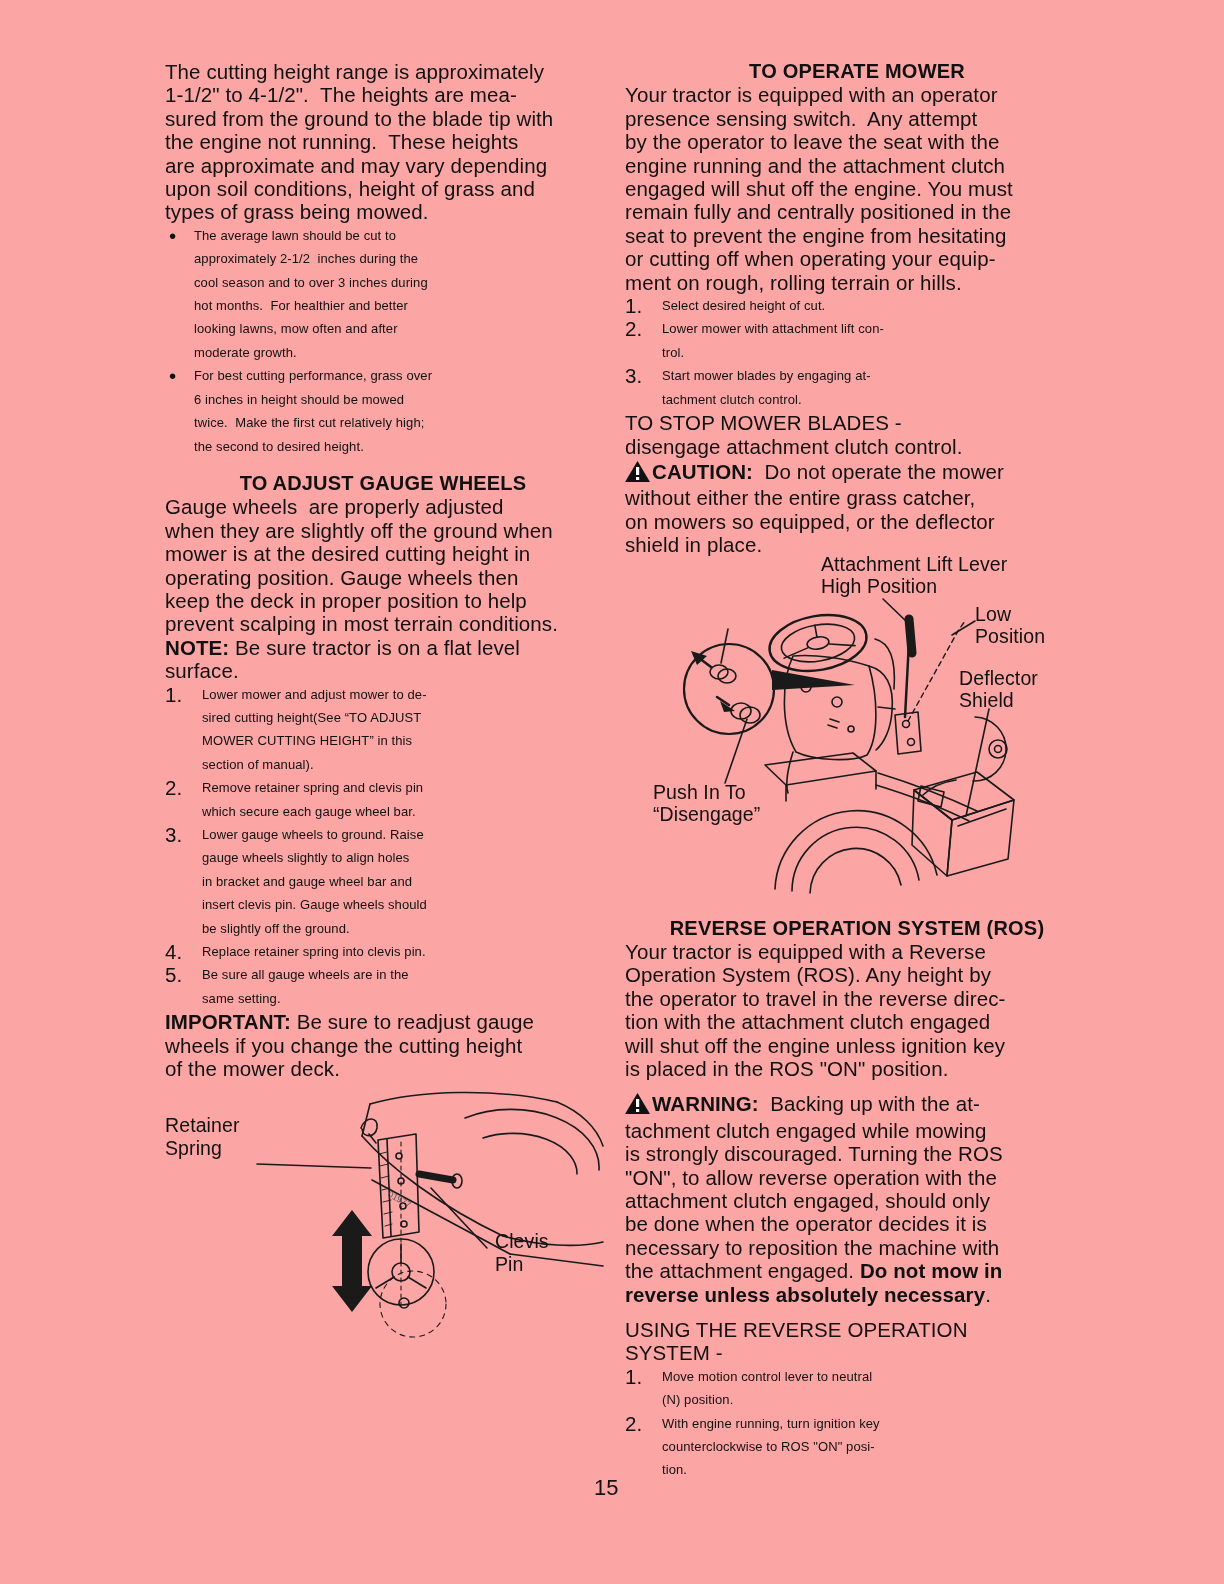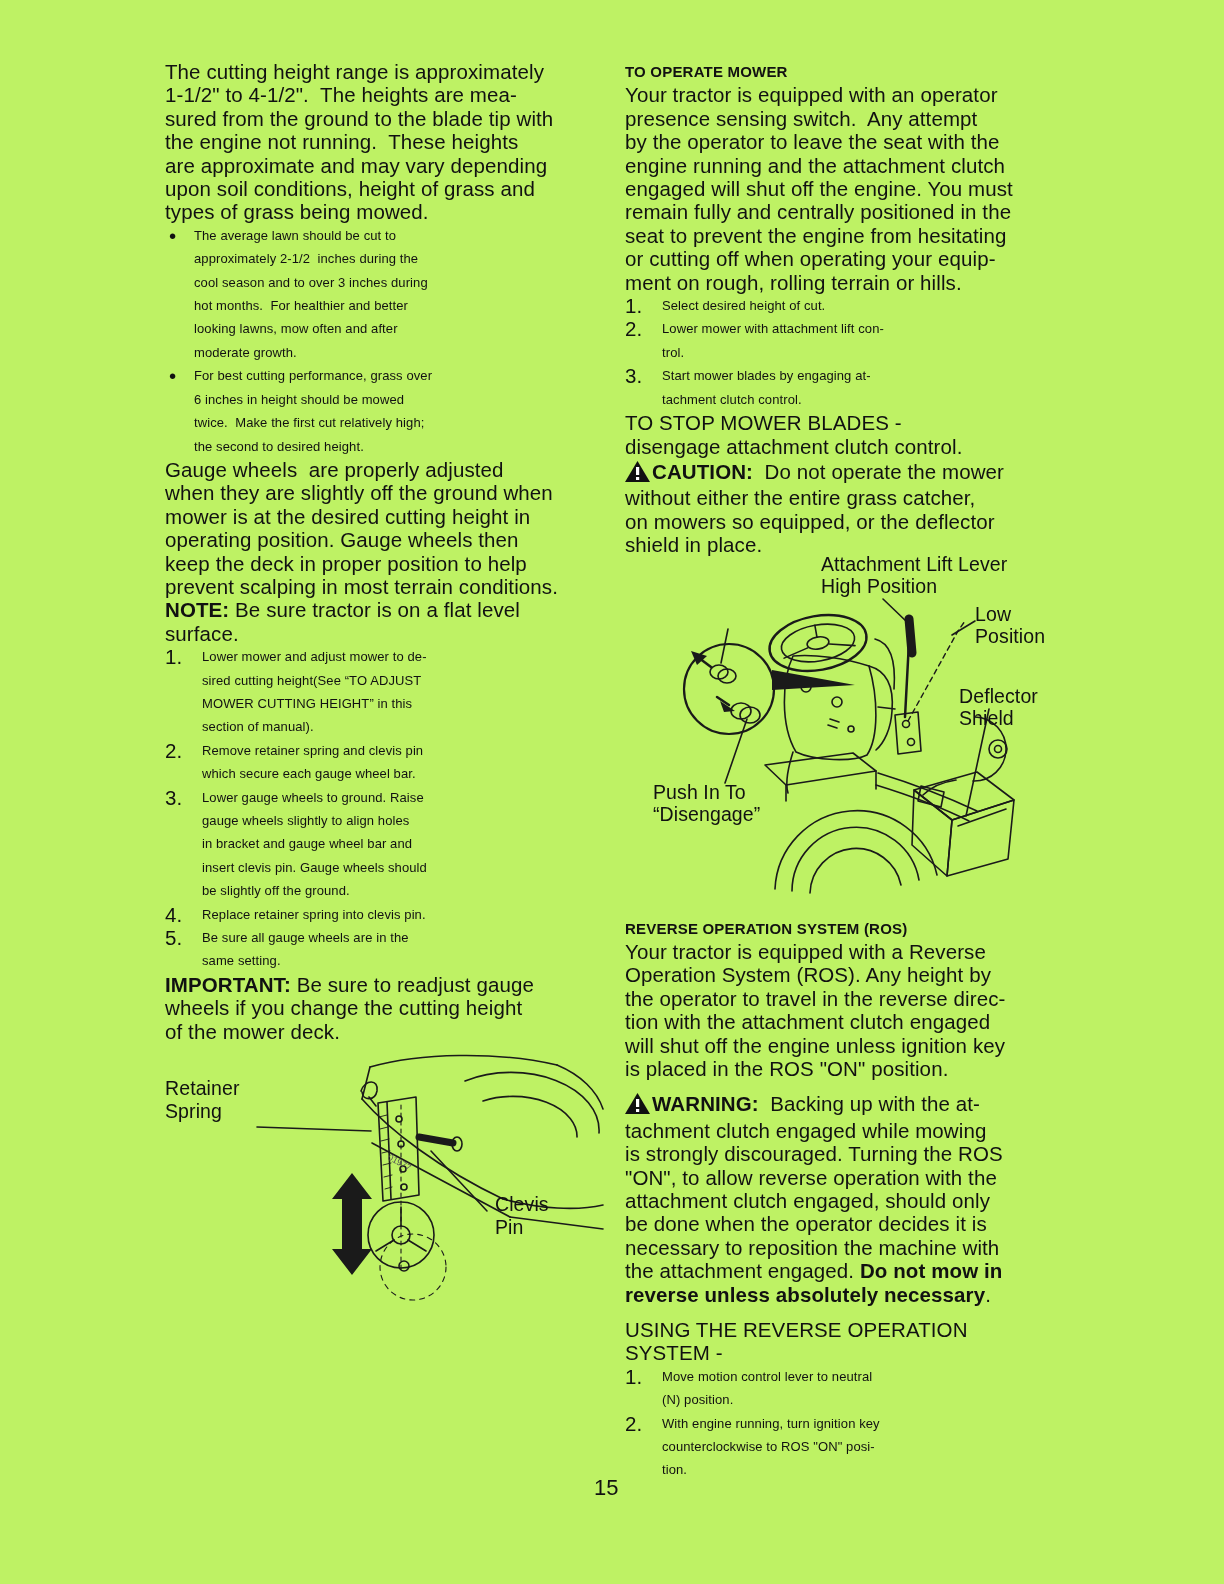--- a/index.html
+++ b/index.html
@@ -1,31 +1,31 @@
 <!DOCTYPE html>
 <html><head>
 <meta charset="utf-8">
 <style>
   html,body { margin:0; padding:0; background:#e8e8e8; }
   .page {
     position:relative; width:1224px; height:1584px; margin:0 auto;
-    background:#bef264; color:#111;
+    background:#fca5a5; color:#111;
     font-family:"Liberation Sans", sans-serif;
     overflow:hidden;
   }
   .col { position:absolute; top:60px; }
   .col-left  { left:165px; width:436px; }
   .col-right { left:625px; width:464px; }
   .txt {
     margin:0; font-size:20.5px; line-height:23.4px;
     white-space:pre-wrap; letter-spacing:0.1px;
   }
   .head {
-    margin:14px 0 0 0; font-size:15px; line-height:23.4px;
-    font-weight:bold; letter-spacing:0.2px; white-space:pre-wrap;
+    margin:14px 0 0 0; font-size:20px; line-height:23.4px;
+    font-weight:bold; letter-spacing:0.2px; white-space:pre-wrap;text-align:center;
   }
   .head.first { margin-top:0; }
   .mt2 { margin-top:2px; } .mt10 { margin-top:10px; } .mt12 { margin-top:12px; }
   .li { display:flex; align-items:flex-start; white-space:normal; }
   .li .num  { flex:0 0 37px; font-size:20.5px; line-height:23.4px; }
   .li .bul  { flex:0 0 25px; font-size:20.5px; line-height:23.4px; padding-left:4px; }
   .li .litxt{ flex:1; font-size:13px; line-height:23.4px; white-space:pre-wrap; letter-spacing:0.1px; }
   b { font-weight:bold; }
   .wicon { display:inline-block; vertical-align:-3px; margin-right:2px; }
   .figure { position:relative; }
@@ -65,20 +65,21 @@
 moderate growth.</span>
       </div>
     <div class="li">
         <span class="bul">•</span>
         <span class="litxt">For best cutting performance, grass over
 6 inches in height should be mowed
 twice.  Make the first cut relatively high;
 the second to desired height.</span>
       </div>
 
+    <h3 class="head">TO ADJUST GAUGE WHEELS</h3>
     <p class="txt">Gauge wheels  are properly adjusted
 when they are slightly off the ground when
 mower is at the desired cutting height in
 operating position. Gauge wheels then
 keep the deck in proper position to help
 prevent scalping in most terrain conditions.</p>
     <p class="txt"><b>NOTE:</b><span> Be sure tractor is on a flat level
 surface.</span></p>
 
     <div class="li">
@@ -252,21 +253,21 @@
           <path d="M253,148 L270,150"></path>
         </g>
         <path d="M66,92 L82,97 L72,106 Z" fill="#1a1a1a"></path>
         <path d="M110,152 L95,142 L99,153 Z" fill="#1a1a1a"></path>
         <path d="M147,111 L147,131 L230,126 Z" fill="#1a1a1a"></path>
       </svg>
       <div class="figlabel" style="left:196px; top:-6px;">Attachment Lift Lever
 High Position</div>
       <div class="figlabel" style="left:350px; top:44px;">Low
 Position</div>
-      <div class="figlabel" style="left:334px; top:108px;margin-top:18px;">Deflector
+      <div class="figlabel" style="left:334px; top:108px;">Deflector
 Shield</div>
       <div class="figlabel" style="left:28px; top:222px;">Push In To
 “Disengage”</div>
     </div>
 
     <h3 class="head mt10">REVERSE OPERATION SYSTEM (ROS)</h3>
     <p class="txt">Your tractor is equipped with a Reverse
 Operation System (ROS). Any height by
 the operator to travel in the reverse direc-
 tion with the attachment clutch engaged

